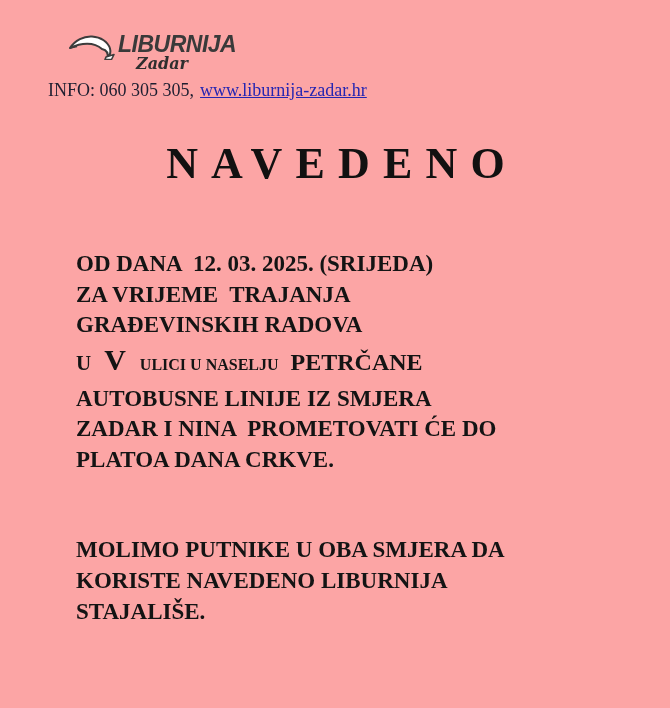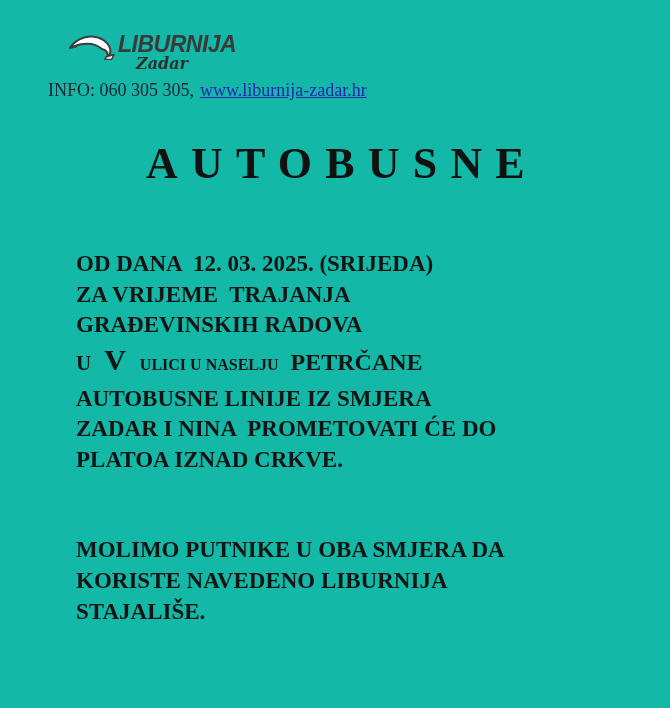--- a/index.html
+++ b/index.html
@@ -4,21 +4,21 @@
 <style>
   html, body {
     margin: 0;
     padding: 0;
     background: #ffffff;
   }
   .page {
     position: relative;
     width: 670px;
     height: 708px;
-    background: #14b8a6;
+    background: #fca5a5;
     overflow: hidden;
     font-family: "Liberation Serif", serif;
     color: #161616;
   }
 
   
   .logo-dolphin {
     position: absolute;
     left: 68px;
     top: 33px;
@@ -112,30 +112,30 @@
              C40.5 20.5 38.5 17 34 16 C26 8.5 13 9.5 2 15 Z" fill="#ffffff" stroke="#3c3c3c" stroke-width="2" stroke-linejoin="round"></path>
     <path d="M38 24 L46 21.5 L43.5 26.5 L37 26.5 Z" fill="#ffffff" stroke="#3c3c3c" stroke-width="1.6" stroke-linejoin="round"></path>
     <path d="M2 15 L9 13.5" fill="none" stroke="#3c3c3c" stroke-width="1.4"></path>
   </svg>
 
   <div class="logo-brand">LIBURNIJA</div>
   <div class="logo-city">Zadar</div>
 
   <div class="info-line"><span>INFO: 060 305 305,</span><a class="info-link">www.liburnija-zadar.hr</a></div>
 
-  <div class="notice-title">AUTOBUSNE</div>
+  <div class="notice-title">NAVEDENO</div>
 
   <div class="para para-1">
     <div class="line">OD DANA  12. 03. 2025. (SRIJEDA)</div>
     <div class="line">ZA VRIJEME  TRAJANJA</div>
     <div class="line">GRAĐEVINSKIH RADOVA</div>
     <div class="line-mixed"><span class="seg-u">U</span><span class="seg-v">V</span><span class="seg-mid">ULICI U NASELJU</span><span class="seg-place">PETRČANE</span></div>
     <div class="line">AUTOBUSNE LINIJE IZ SMJERA</div>
     <div class="line">ZADAR I NINA  PROMETOVATI ĆE DO</div>
-    <div class="line">PLATOA IZNAD CRKVE.</div>
+    <div class="line">PLATOA DANA CRKVE.</div>
   </div>
 
   <div class="para para-2">
     <div class="line">MOLIMO PUTNIKE U OBA SMJERA DA</div>
     <div class="line">KORISTE NAVEDENO LIBURNIJA</div>
     <div class="line">STAJALIŠE.</div>
   </div>
 
 </div>
 

